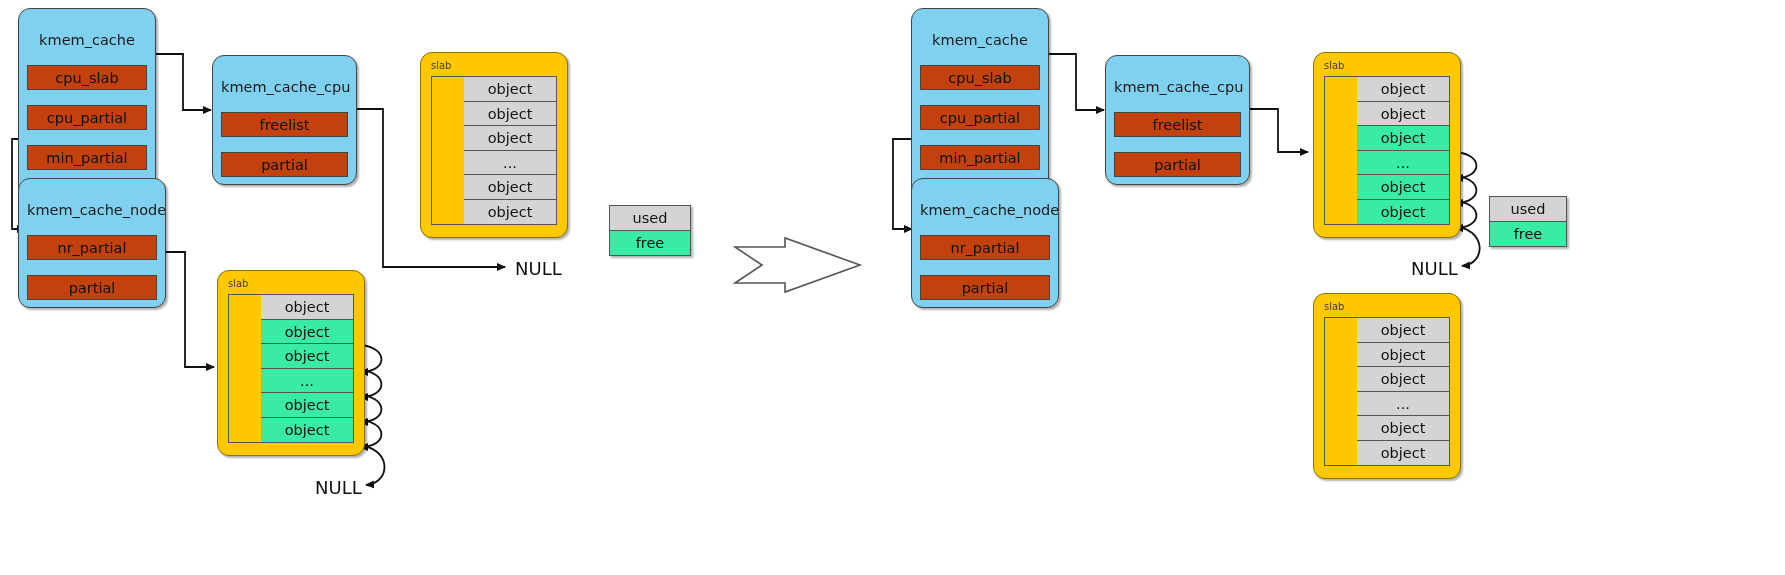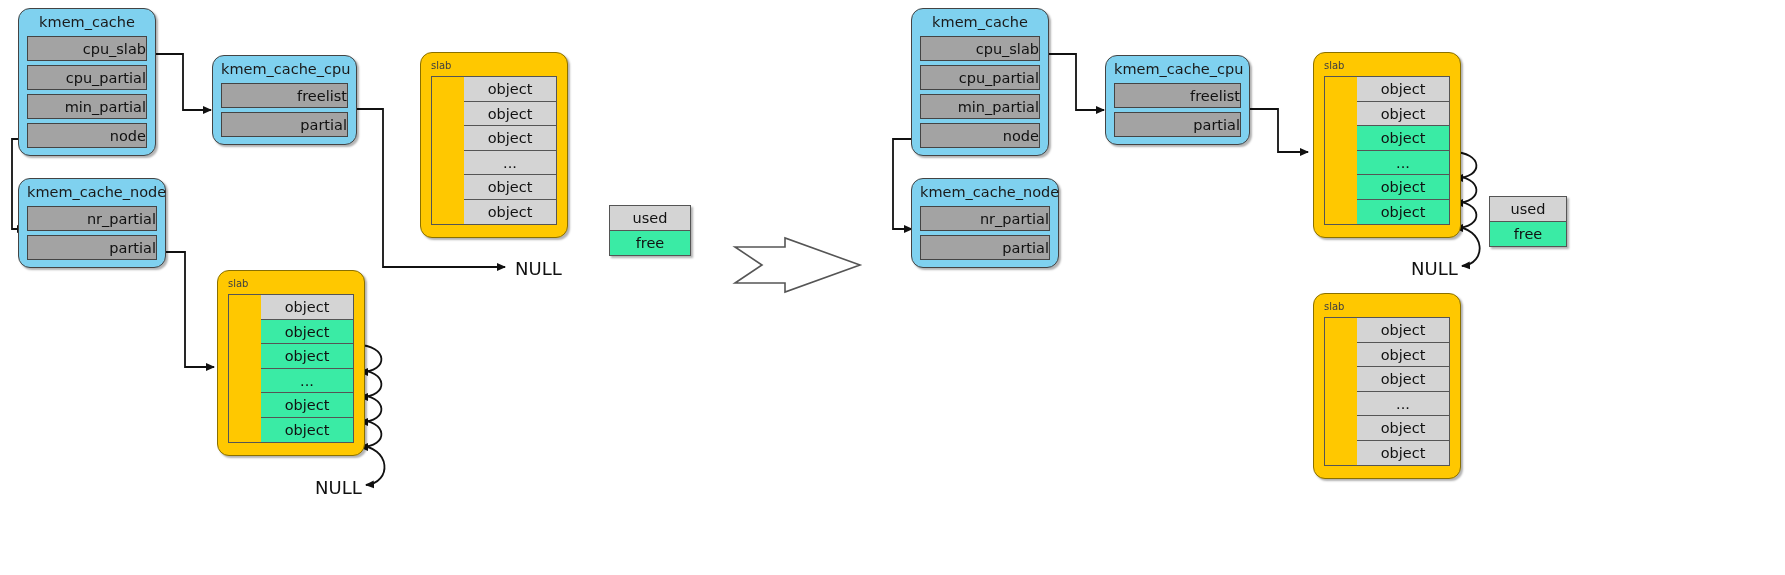--- a/index.html
+++ b/index.html
@@ -3,25 +3,25 @@
 <meta charset="utf-8">
 <style>
   html,body{margin:0;padding:0;background:#fff;}
   body{width:1785px;height:575px;position:relative;overflow:hidden;
        font-family:"DejaVu Sans","Liberation Sans",sans-serif;}
   .canvas{position:absolute;left:0;top:0;width:1785px;height:575px;}
   svg.wires{position:absolute;left:0;top:0;width:1785px;height:575px;pointer-events:none;}
 
   
   .struct{position:absolute;background:#7fd1ef;border:1px solid #444;border-radius:12px;
-          box-shadow:2px 2px 2px rgba(0,0,0,.30);box-sizing:border-box;padding:3px 8px 7px 8px;}
+          box-shadow:2px 2px 2px rgba(0,0,0,.30);box-sizing:border-box;padding:21px 8px 7px 8px;}
   .struct-title{text-align:center;font-size:14.5px;color:#1a1a1a;line-height:20px;
                 white-space:nowrap;}
-  .field{background:#a3a3a3;border:1px solid #444;margin-top:4px;height:25px;line-height:24px;
-         text-align:right;font-size:14.5px;color:#111;box-sizing:border-box;}
+  .field{background:#c2410c;border:1px solid #444;margin-top:15px;height:25px;line-height:24px;
+         text-align:center;font-size:14.5px;color:#111;box-sizing:border-box;}
 
   
   .slab{position:absolute;background:#ffc800;border:1px solid #8a7000;border-radius:12px;
         box-shadow:2px 2px 2px rgba(0,0,0,.30);box-sizing:border-box;padding:2px 10px 12px 10px;}
   .slab-title{text-align:left;font-size:10px;color:#404040;line-height:21px;}
   .objlist{border:1px solid #555;box-sizing:border-box;padding-left:32px;}
   .obj{height:24.5px;line-height:24px;text-align:center;font-size:14.5px;color:#111;
        border-bottom:1px solid #555;box-sizing:border-box;}
   .obj:last-child{border-bottom:none;}
   .obj.used{background:#d4d4d4;}

